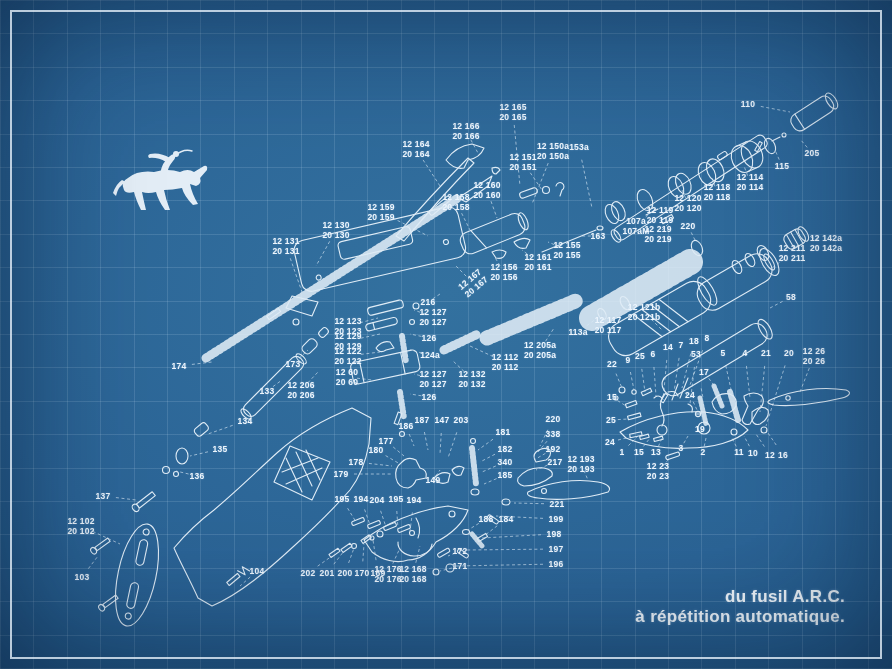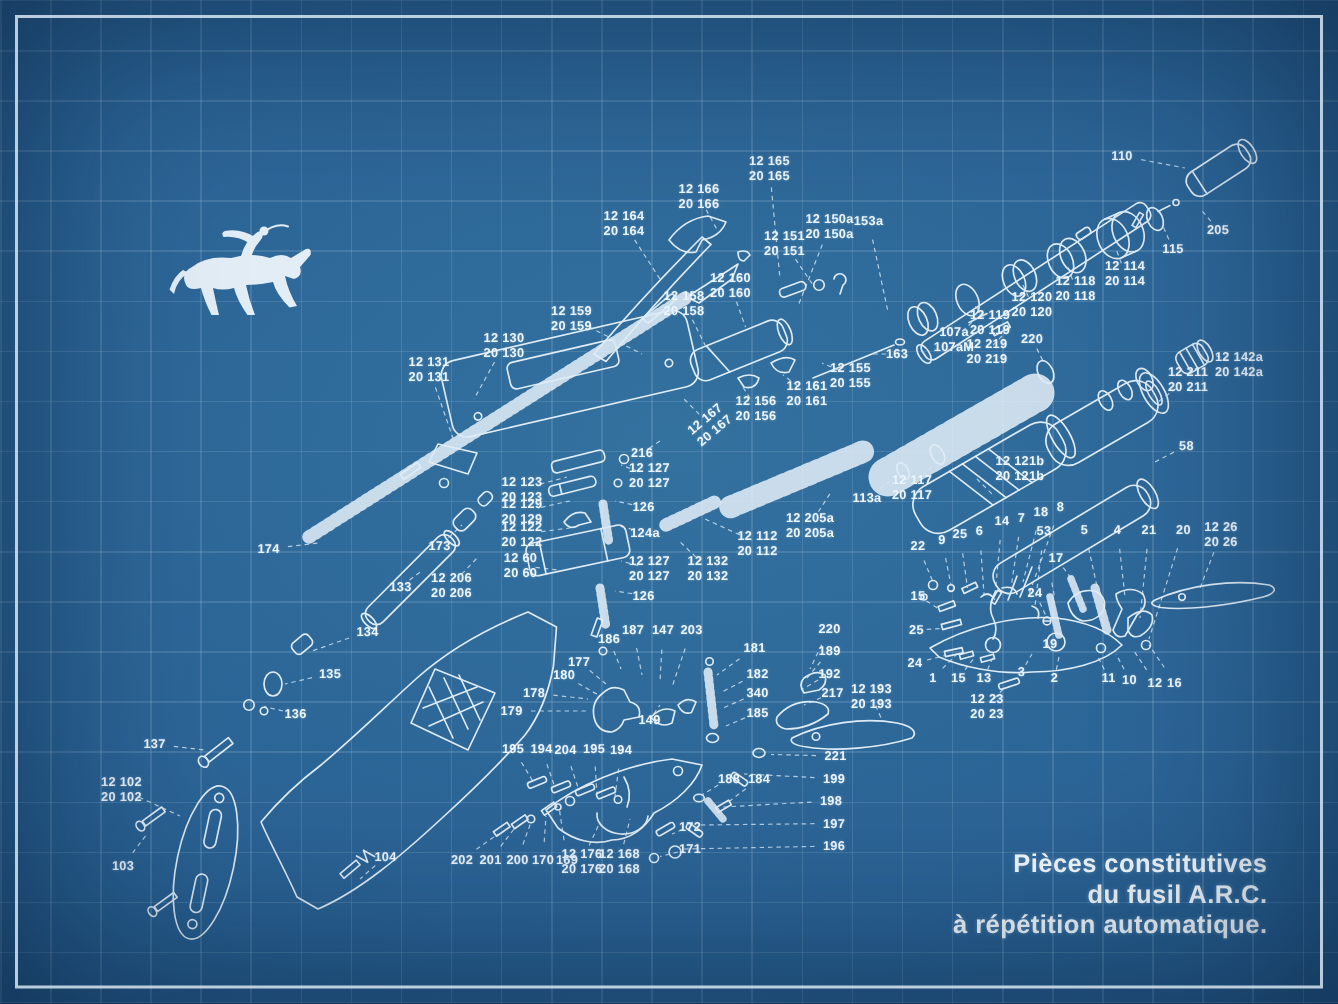--- a/index.html
+++ b/index.html
@@ -541,21 +541,21 @@
 20 127</div>
       <div class="part-label" style="left: 429px; top: 397px;">126</div>
       <div class="part-label" style="left: 348px; top: 326px;">12 123
 20 123</div>
       <div class="part-label" style="left: 348px; top: 341px;">12 129
 20 129</div>
       <div class="part-label" style="left: 348px; top: 356px;">12 122
 20 122</div>
       <div class="part-label" style="left: 347px; top: 377px;">12 60
 20 60</div>
-      <div class="part-label" style="left: 644px; top: 312px; margin-left: 36px;">12 121b
+      <div class="part-label" style="left: 644px; top: 312px;">12 121b
 20 121b</div>
       <div class="part-label" style="left: 608px; top: 325px;">12 117
 20 117</div>
       <div class="part-label" style="left: 578px; top: 332px;">113a</div>
       <div class="part-label" style="left: 540px; top: 350px;">12 205a
 20 205a</div>
       <div class="part-label" style="left: 505px; top: 362px;">12 112
 20 112</div>
       <div class="part-label" style="left: 472px; top: 379px;">12 132
 20 132</div>
@@ -579,21 +579,21 @@
       <div class="part-label" style="left: 406px; top: 426px;">186</div>
       <div class="part-label" style="left: 422px; top: 420px;">187</div>
       <div class="part-label" style="left: 442px; top: 420px;">147</div>
       <div class="part-label" style="left: 461px; top: 420px;">203</div>
       <div class="part-label" style="left: 433px; top: 480px;">149</div>
       <div class="part-label" style="left: 503px; top: 432px;">181</div>
       <div class="part-label" style="left: 505px; top: 449px;">182</div>
       <div class="part-label" style="left: 505px; top: 462px;">340</div>
       <div class="part-label" style="left: 505px; top: 475px;">185</div>
       <div class="part-label" style="left: 553px; top: 419px;">220</div>
-      <div class="part-label" style="left: 553px; top: 434px;">189</div>
+      <div class="part-label" style="left: 553px; top: 434px;">338</div>
       <div class="part-label" style="left: 553px; top: 449px;">192</div>
       <div class="part-label" style="left: 555px; top: 462px;">217</div>
       <div class="part-label" style="left: 581px; top: 464px;">12 193
 20 193</div>
       <div class="part-label" style="left: 557px; top: 504px;">221</div>
       <div class="part-label" style="left: 556px; top: 519px;">199</div>
       <div class="part-label" style="left: 554px; top: 534px;">198</div>
       <div class="part-label" style="left: 556px; top: 549px;">197</div>
       <div class="part-label" style="left: 556px; top: 564px;">196</div>
       <div class="part-label" style="left: 486px; top: 519px;">188</div>
@@ -642,20 +642,19 @@
       <div class="part-label" style="left: 703px; top: 452px;">2</div>
       <div class="part-label" style="left: 739px; top: 452px;">11</div>
       <div class="part-label" style="left: 753px; top: 453px;">10</div>
       <div class="part-label" style="left: 770px; top: 455px;">12</div>
       <div class="part-label" style="left: 783px; top: 455px;">16</div>
       <div class="part-label" style="left: 658px; top: 471px;">12 23
 20 23</div>
     </div>
 
   <div class="title">
-    <div>Pièces constitutives</div>
     <div>du fusil A.R.C.</div>
     <div>à répétition automatique.</div>
   </div>
 
   <div class="vignette"></div>
   <div class="frame"></div>
 </div>
 
 </body></html>

